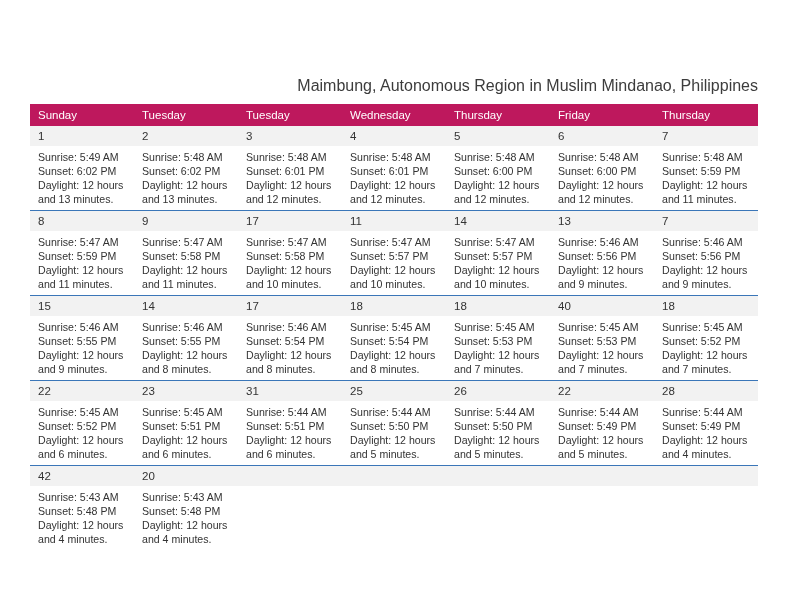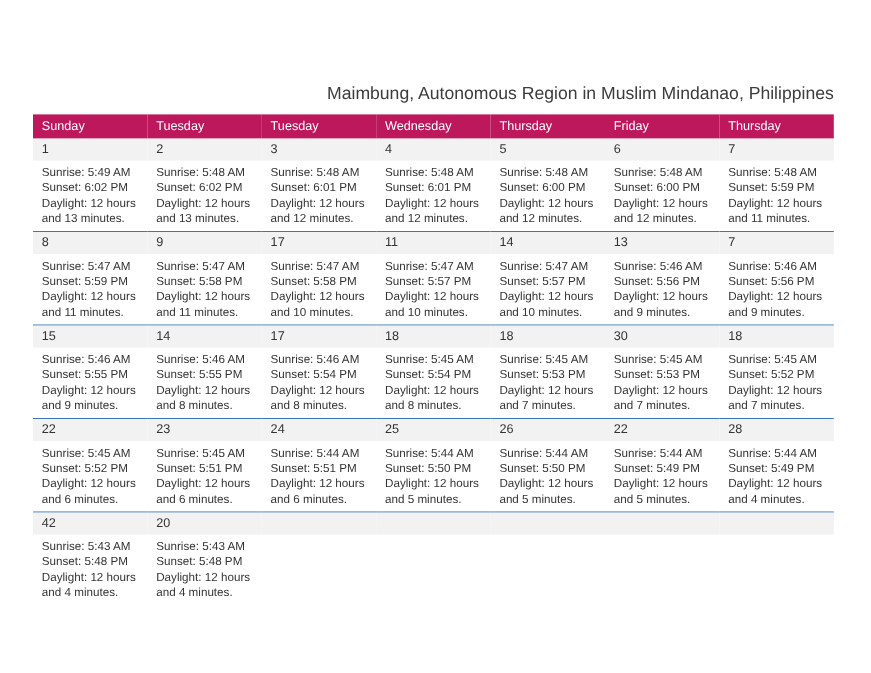--- a/index.html
+++ b/index.html
@@ -378,21 +378,21 @@
                 <div class="info">
                   <div>Sunrise: 5:45 AM</div>
                   <div>Sunset: 5:53 PM</div>
                   <div>Daylight: 12 hours</div>
                   <div>and 7 minutes.</div>
                 </div>
               </div>
             </td>
             <td>
               <div class="cell">
-                <div class="daynum">30</div>
+                <div class="daynum">40</div>
                 <div class="info">
                   <div>Sunrise: 5:45 AM</div>
                   <div>Sunset: 5:53 PM</div>
                   <div>Daylight: 12 hours</div>
                   <div>and 7 minutes.</div>
                 </div>
               </div>
             </td>
             <td>
               <div class="cell">
@@ -424,21 +424,21 @@
                 <div class="info">
                   <div>Sunrise: 5:45 AM</div>
                   <div>Sunset: 5:51 PM</div>
                   <div>Daylight: 12 hours</div>
                   <div>and 6 minutes.</div>
                 </div>
               </div>
             </td>
             <td>
               <div class="cell">
-                <div class="daynum">24</div>
+                <div class="daynum">31</div>
                 <div class="info">
                   <div>Sunrise: 5:44 AM</div>
                   <div>Sunset: 5:51 PM</div>
                   <div>Daylight: 12 hours</div>
                   <div>and 6 minutes.</div>
                 </div>
               </div>
             </td>
             <td>
               <div class="cell">

